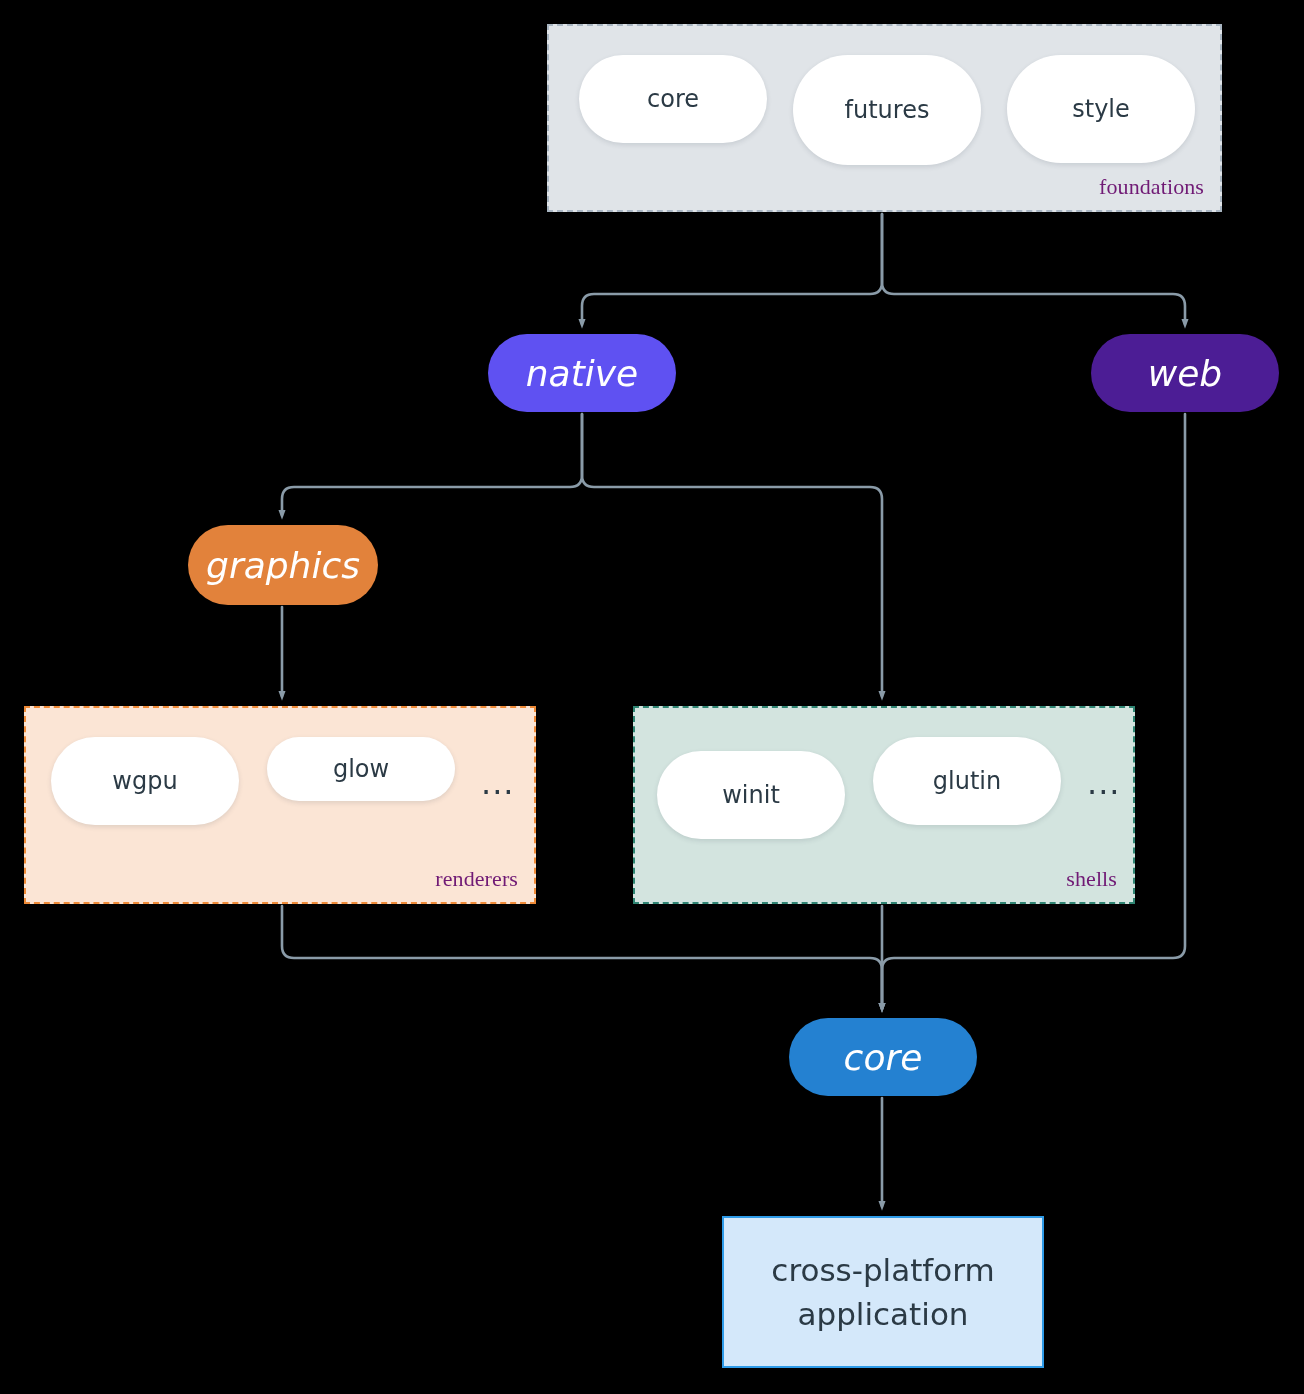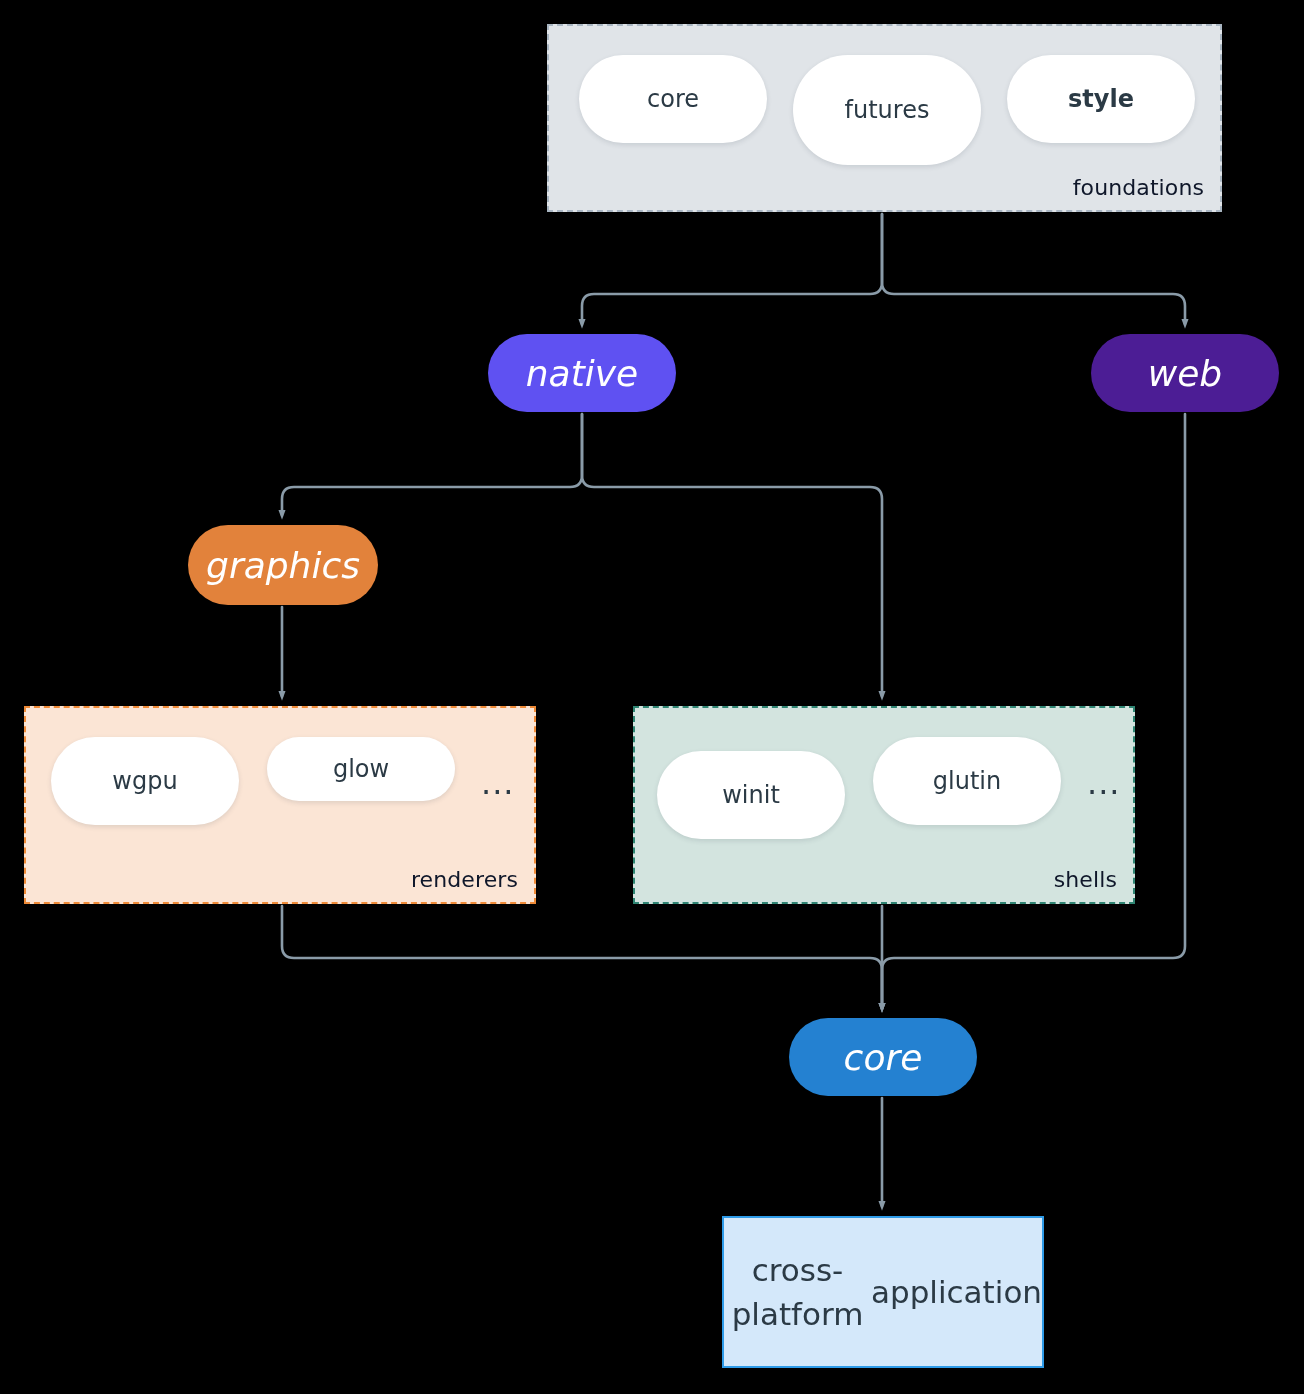--- a/index.html
+++ b/index.html
@@ -37,23 +37,24 @@
   
   .cluster {
     position: absolute;
     box-sizing: border-box;
   }
   .cluster-label {
     position: absolute;
     right: 16px;
     bottom: 10px;
     font-size: 22px;
-    color: #0f172a;
+    color: #701a75;
     letter-spacing: 0.1px;
     white-space: nowrap;
+    font-family: Liberation Serif, serif;
   }
   #cluster-foundations {
     left: 547px; top: 24px; width: 675px; height: 188px;
     background: #e0e4e8;
     border: 2px dashed #a9b6c2;
   }
   #cluster-renderers {
     left: 24px; top: 706px; width: 512px; height: 198px;
     background: #fbe5d5;
     border: 2px dashed #ef8b38;
@@ -103,21 +104,21 @@
     letter-spacing: 1px;
   }
 
   
   #node-application {
     position: absolute;
     left: 722px; top: 1216px; width: 322px; height: 152px;
     background: #d4e8fa;
     border: 2px solid #2e9be8;
     display: flex;
-    flex-direction: row;
+    flex-direction: column;
     align-items: center;
     justify-content: center;
     color: #2b3a45;
     font-size: 31px;
     line-height: 1.42;
     box-sizing: border-box;
     text-align: center;
   }
 </style>
 </head>
@@ -151,21 +152,21 @@
 
       <path d="M 882 1098 L 882 1206" marker-end="url(#arrowhead)"></path>
     </g>
   </svg>
 
   <div class="node-layer">
 
     <div class="cluster" id="cluster-foundations">
       <div class="pill-white" style="left:30px; top:29px; width:188px; height:88px;">core</div>
       <div class="pill-white" style="left:244px; top:29px; width:188px; height:110px;">futures</div>
-      <div class="pill-white" style="left:458px; top:29px; width:188px; height:88px;font-weight:bold;">style</div>
+      <div class="pill-white" style="left:458px; top:29px; width:188px; height:108px;">style</div>
       <div class="cluster-label">foundations</div>
     </div>
 
     <div class="cluster" id="cluster-renderers">
       <div class="pill-white" style="left:25px; top:29px; width:188px; height:88px;">wgpu</div>
       <div class="pill-white" style="left:241px; top:29px; width:188px; height:64px;">glow</div>
       <div class="ellipsis" style="left:455px; top:56px;">...</div>
       <div class="cluster-label">renderers</div>
     </div>
 

